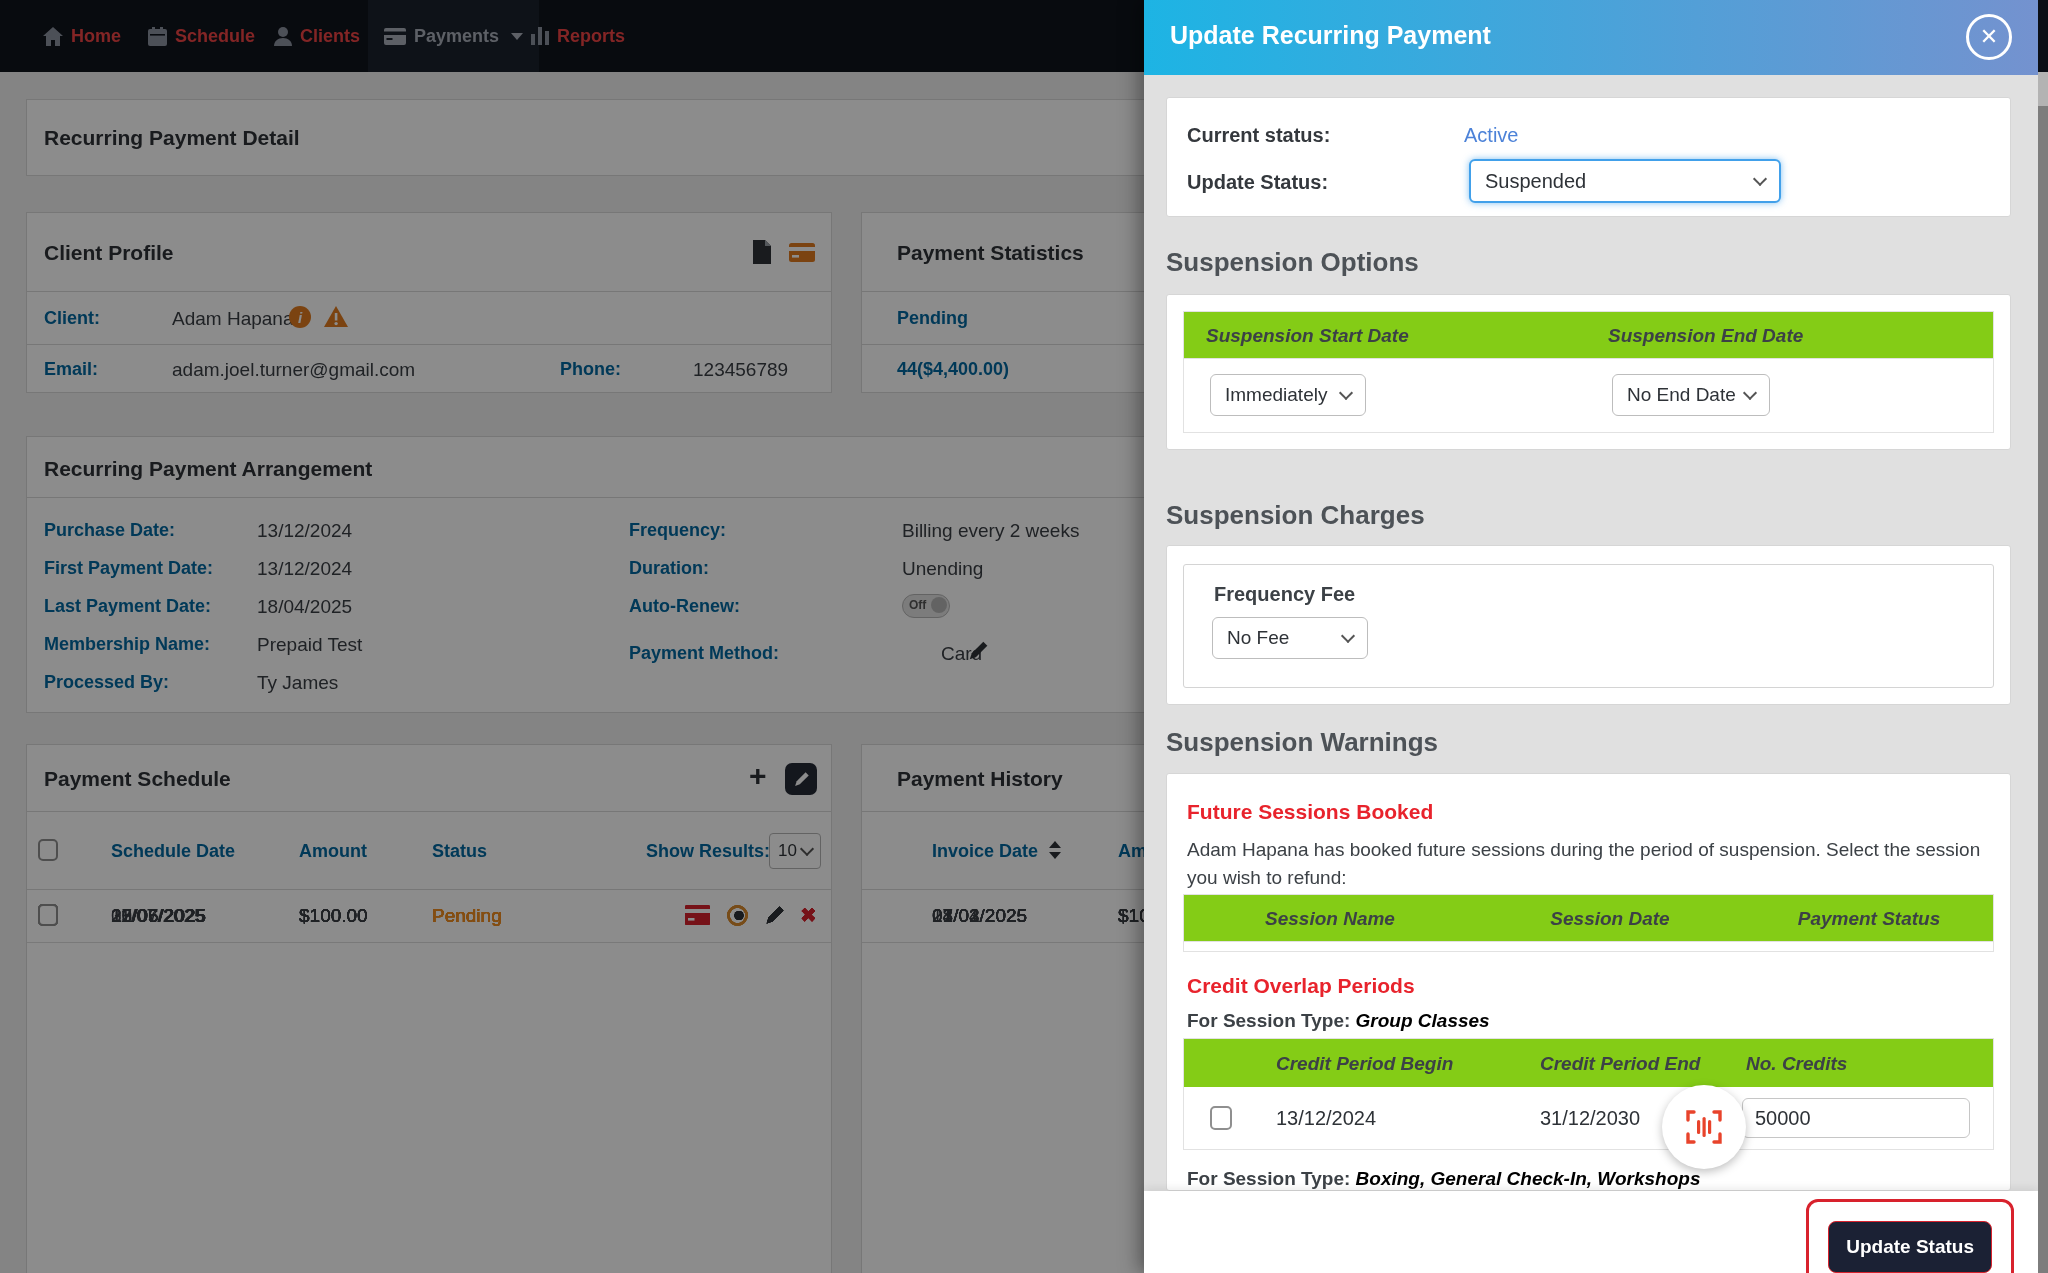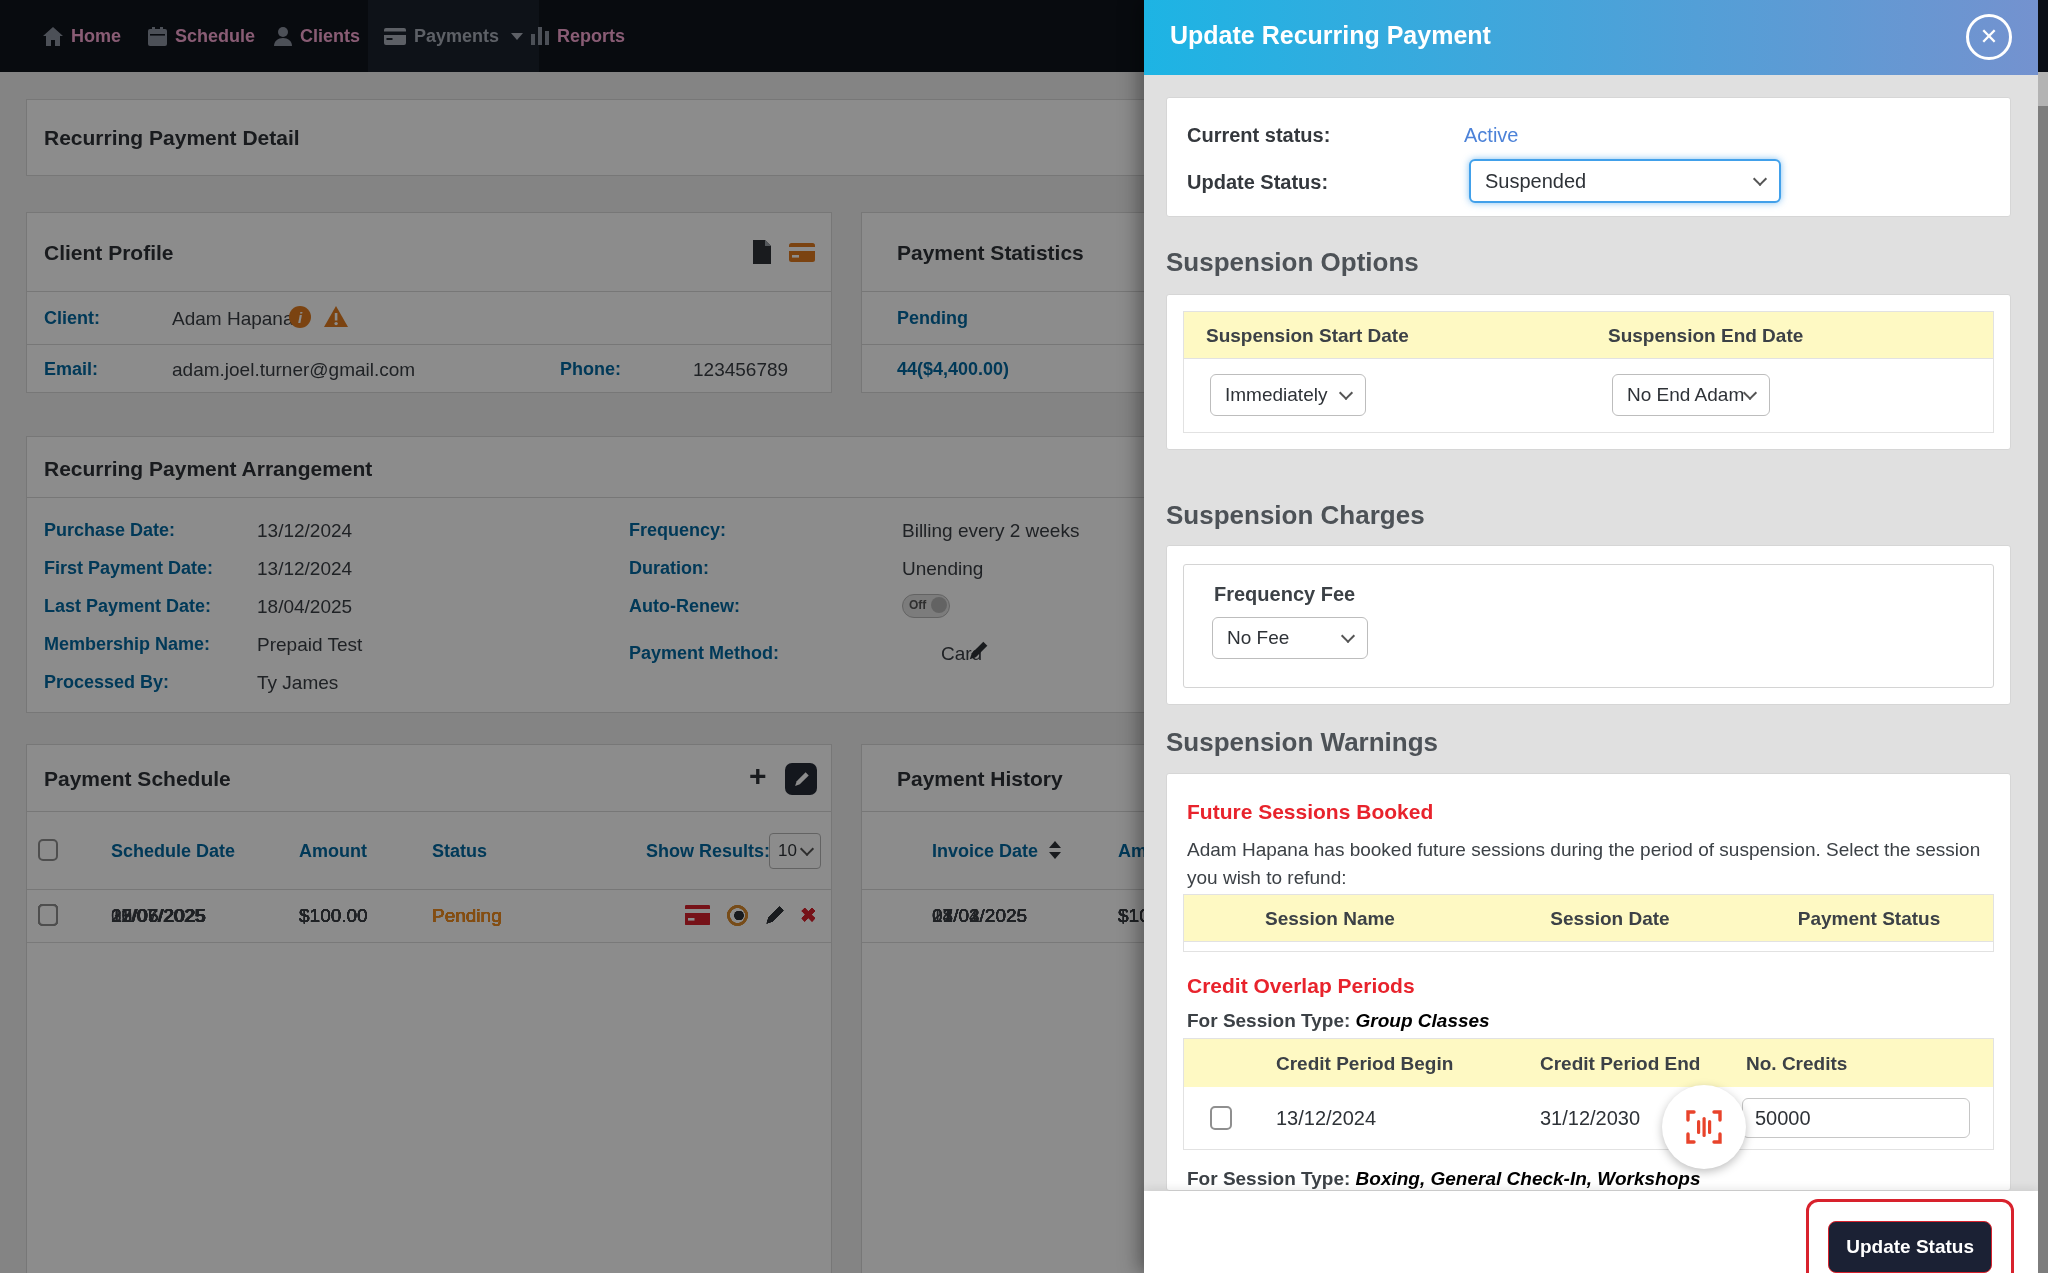--- a/index.html
+++ b/index.html
@@ -2,21 +2,21 @@
 <html><head>
 <meta charset="utf-8">
 <style>
   html,body{margin:0;padding:0;}
   body{width:2048px;height:1273px;position:relative;overflow:hidden;
        font-family:"Liberation Sans","DejaVu Sans",sans-serif;background:#f0f0f0;}
   .abs{position:absolute;}
   
   .nav{position:absolute;left:0;top:0;width:2048px;height:72px;background:#10141d;z-index:1;}
   .nav-item{position:absolute;top:0;height:72px;display:flex;align-items:center;gap:8px;
-            color:#f9a8d4;font-size:18px;font-weight:bold;}
+            color:#ef4444;font-size:18px;font-weight:bold;}
   .nav-item svg{display:block;}
   .nav-active{background:#1b212c;padding:0 16px;color:#aab0bb;}
   .caret-down{width:0;height:0;border-left:6px solid transparent;border-right:6px solid transparent;
               border-top:7px solid #aab0bb;margin-left:4px;}
   
   .card{position:absolute;background:#fff;border:1px solid #d9d9d9;box-sizing:border-box;}
   .card-title{font-size:21px;font-weight:bold;color:#2e3237;}
   .hdr-border{border-bottom:1px solid #d9d9d9;}
   .lbl{font-weight:bold;color:#0369a1;font-size:18px;}
   .val{color:#3a3e44;font-size:19px;}
@@ -47,21 +47,21 @@
            color:#fff;font-size:22px;font-weight:bold;cursor:pointer;}
   .m-body{position:absolute;left:0;top:75px;width:894px;height:1116px;background:#e0e0e0;overflow:hidden;}
   .m-card{position:absolute;background:#fff;border:1px solid #d6d6d6;border-radius:3px;box-sizing:border-box;}
   .m-h2{position:absolute;font-size:26px;font-weight:bold;color:#4d5257;}
   .m-lbl{font-size:20px;font-weight:bold;color:#34383d;}
   .m-select{position:absolute;background:#fff;border:1px solid #bdbdbd;border-radius:6px;box-sizing:border-box;
             display:flex;align-items:center;justify-content:space-between;padding:0 14px;
             font-size:20px;color:#2e3237;}
   .m-select.focused{border:2px solid #41a0ea;box-shadow:0 0 7px rgba(65,160,234,.65);}
   .m-table{position:absolute;border:1px solid #e2e2e2;box-sizing:border-box;background:#fff;}
-  .m-thead{background:#fef9c3;border-bottom:1px solid #e2e2e2;position:relative;}
+  .m-thead{background:#84cc16;border-bottom:1px solid #e2e2e2;position:relative;font-style:italic;}
   .m-th{position:absolute;font-size:19px;font-weight:bold;color:#3c4146;}
   .red-title{position:absolute;font-size:21px;font-weight:bold;color:#e8232c;}
   .orange-strong{color:#000000;font-weight:bold;font-style:italic;}
   .m-footer{position:absolute;left:0;bottom:0;width:894px;height:82px;background:#fff;
             box-shadow:0 -3px 8px rgba(0,0,0,.08);}
   .btn-ring{position:absolute;right:24px;top:8px;border:3px solid #d8222d;border-radius:12px;padding:19px;}
   .btn-update{background:#1b2134;border:1px solid #d8222d;border-radius:8px;color:#fff;
               font-size:19px;font-weight:bold;padding:14px 17px;font-family:inherit;cursor:pointer;}
   .cursor-circle{position:absolute;left:518px;top:1010px;width:84px;height:84px;border-radius:50%;
                  background:#fff;box-shadow:0 3px 10px rgba(0,0,0,.25);display:flex;align-items:center;
@@ -486,21 +486,21 @@
       <div class="m-table" style="left:16px;top:16px;width:811px;height:122px;">
         <div class="m-thead" style="height:46px;">
           <span class="m-th" style="left:22px;top:13px;">Suspension Start Date</span>
           <span class="m-th" style="left:424px;top:13px;">Suspension End Date</span>
         </div>
         <div class="m-select" style="left:26px;top:62px;width:156px;height:42px;font-size:19px;">
           <span>Immediately</span>
           <span class="chev"></span>
         </div>
         <div class="m-select" style="left:428px;top:62px;width:158px;height:42px;font-size:19px;">
-          <span>No End Adam</span>
+          <span>No End Date</span>
           <span class="chev"></span>
         </div>
       </div>
     </div>
 
     <div class="m-h2" style="left:22px;top:425px;">Suspension Charges</div>
     <div class="m-card" style="left:22px;top:470px;width:845px;height:160px;">
       <div class="abs" style="left:16px;top:18px;width:811px;height:124px;border:1px solid #d4d4d4;border-radius:3px;box-sizing:border-box;">
         <span class="m-th abs" style="left:30px;top:18px;font-size:20px;">Frequency Fee</span>
         <div class="m-select" style="left:28px;top:52px;width:156px;height:42px;font-size:19px;">

